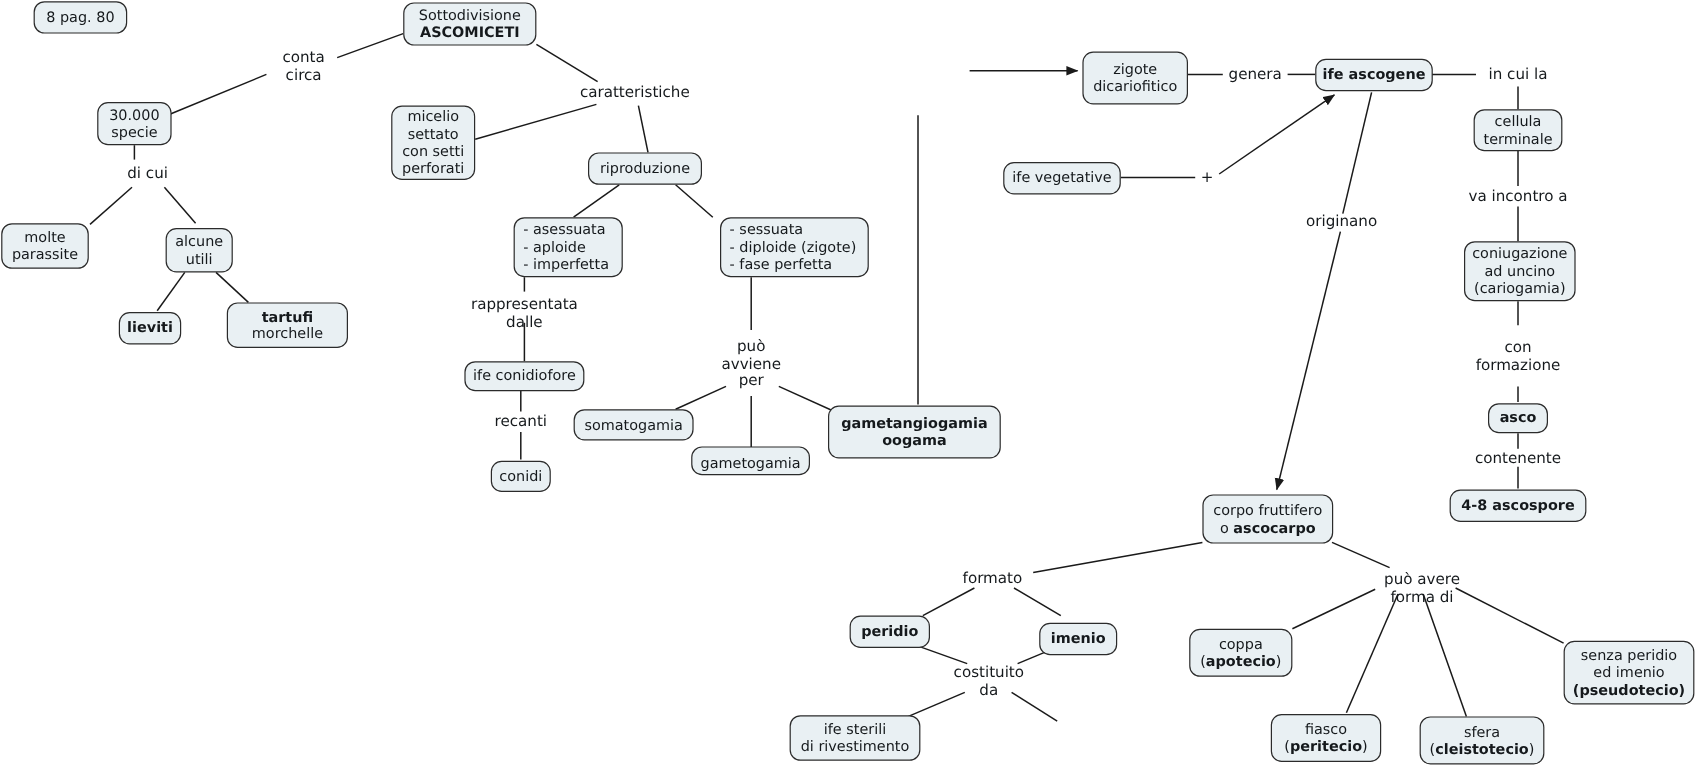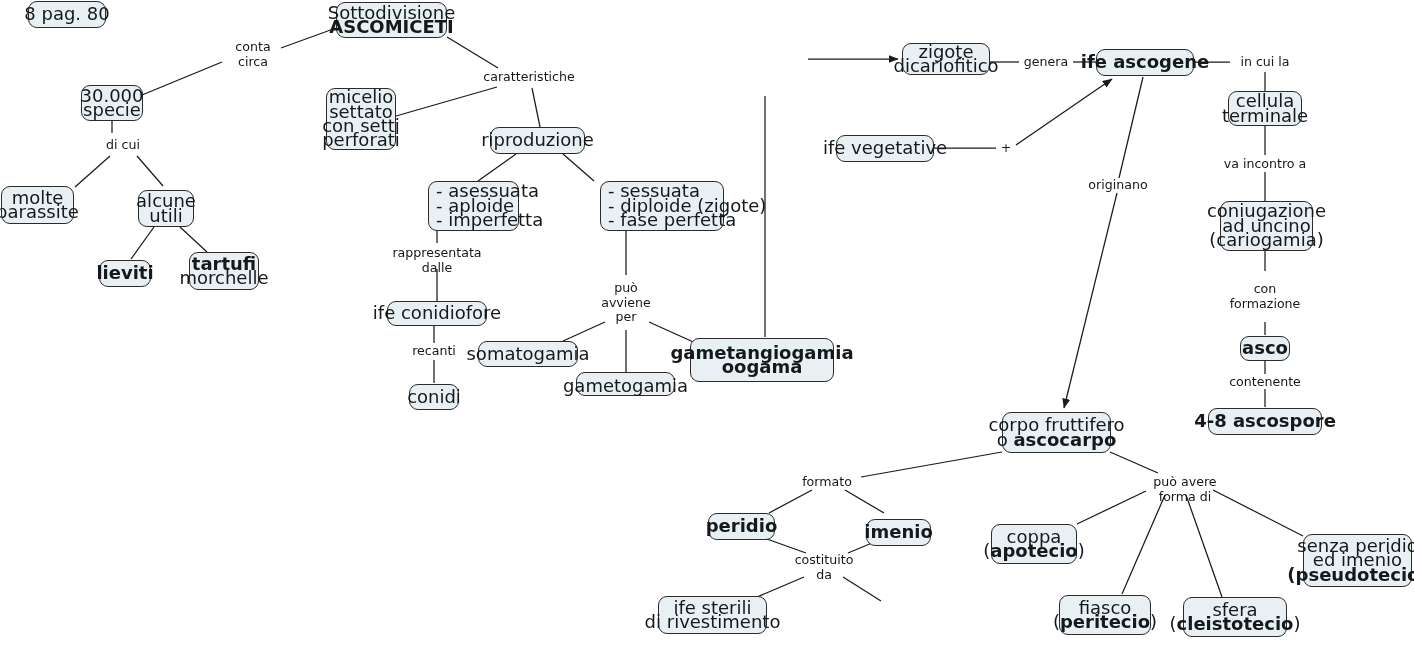--- a/index.html
+++ b/index.html
@@ -28,21 +28,21 @@
     box-sizing: border-box;
     background: #e9f0f3;
     border: 1.4px solid #2b2b2b;
     border-radius: 9px;
     display: flex;
     flex-direction: column;
     align-items: center;
     justify-content: center;
     text-align: center;
     color: #15191c;
-    font-size: 18px;
+    font-size: 12px;
     line-height: 14.4px;
     padding: 2px 7px;
     white-space: nowrap;
   }
   .node .ln { display: block; }
   .node .b { font-weight: bold; }
   .node.left-align {
     align-items: flex-start;
     text-align: left;
     margin-left: 36px;
@@ -163,21 +163,21 @@
 
   <div class="node" style="left:138px; top:190px; width:56px; height:37px;">
     <span class="ln">alcune</span>
     <span class="ln">utili</span>
   </div>
 
   <div class="node" style="left:99px; top:260px; width:52px; height:27px;">
     <span class="ln b">lieviti</span>
   </div>
 
-  <div class="node" style="left:189px; top:252px; width:70px; height:38px;">
+  <div class="node" style="left:189px; top:252px; width:101px; height:38px;">
     <span class="ln b">tartufi</span>
     <span class="ln">morchelle</span>
   </div>
 
   <div class="node" style="left:326px; top:88px; width:70px; height:62px;">
     <span class="ln">micelio</span>
     <span class="ln">settato</span>
     <span class="ln">con setti</span>
     <span class="ln">perforati</span>
   </div>
@@ -212,21 +212,21 @@
 
   <div class="node" style="left:576px; top:372px; width:99px; height:24px;justify-content:flex-end;">
     <span class="ln">gametogamia</span>
   </div>
 
   <div class="node" style="left:690px; top:338px; width:144px; height:44px;">
     <span class="ln b">gametangiogamia</span>
     <span class="ln b">oogama</span>
   </div>
 
-  <div class="node" style="left:902px; top:43px; width:88px; height:32px;">
+  <div class="node" style="left:902px; top:43px; width:88px; height:44px;">
     <span class="ln">zigote</span>
     <span class="ln">dicariofitico</span>
   </div>
 
   <div class="node" style="left:836px; top:135px; width:98px; height:27px;">
     <span class="ln">ife vegetative</span>
   </div>
 
   <div class="node" style="left:1096px; top:49px; width:98px; height:27px;">
     <span class="ln b">ife ascogene</span>

